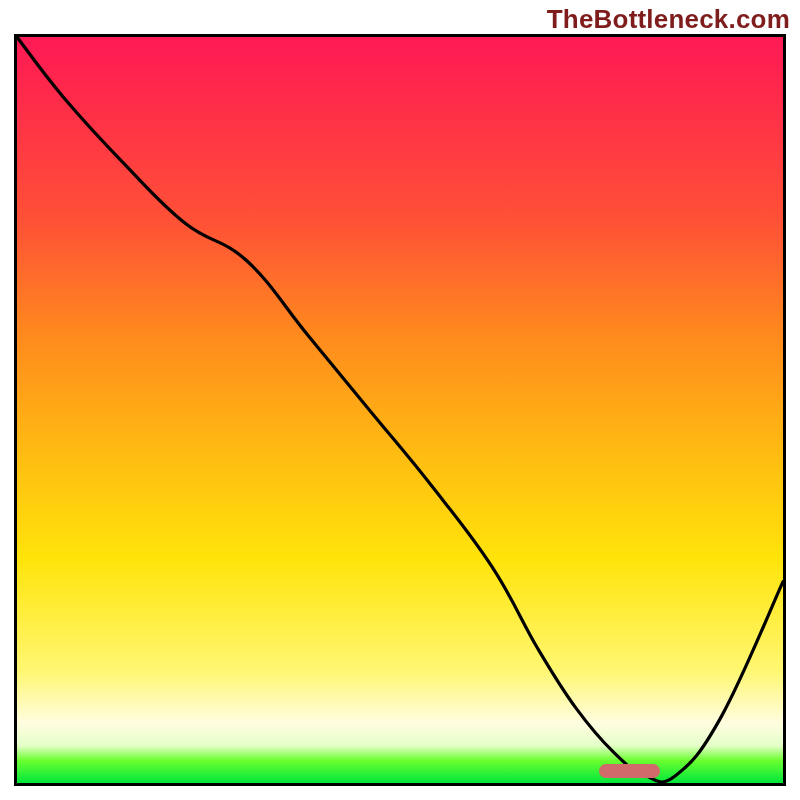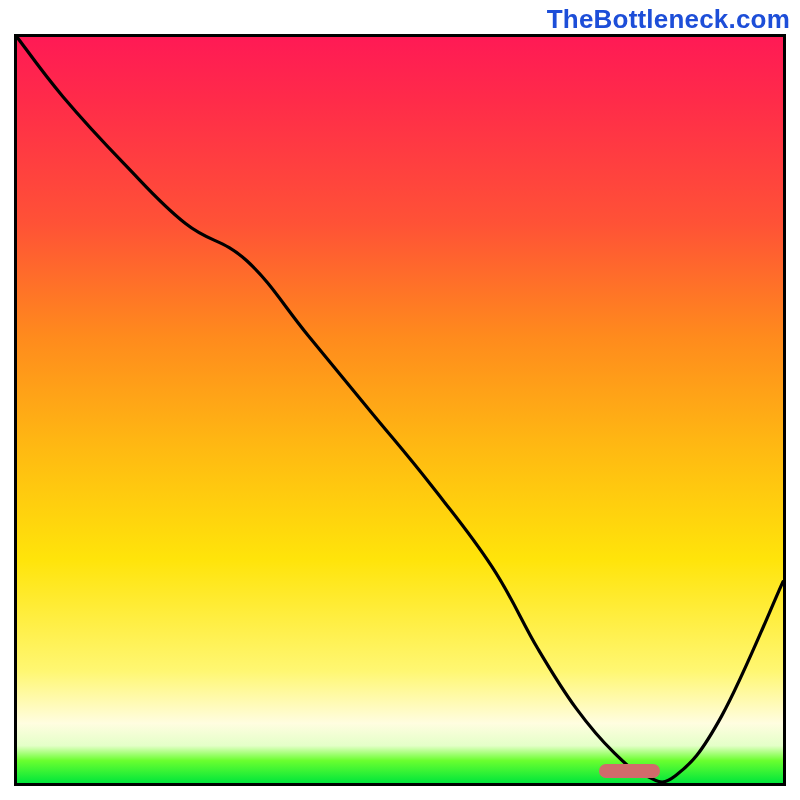--- a/index.html
+++ b/index.html
@@ -14,21 +14,21 @@
     position: relative;
     width: 800px;
     height: 800px;
   }
   .watermark {
     position: absolute;
     top: 4px;
     right: 10px;
     font-size: 26px;
     font-weight: 600;
-    color: #1d4ed8;
+    color: #7f1d1d;
     letter-spacing: 0.2px;
     z-index: 3;
   }
   .plot {
     position: absolute;
     left: 14px;
     top: 34px;
     width: 772px;
     height: 752px;
     border: 3px solid #000000;

